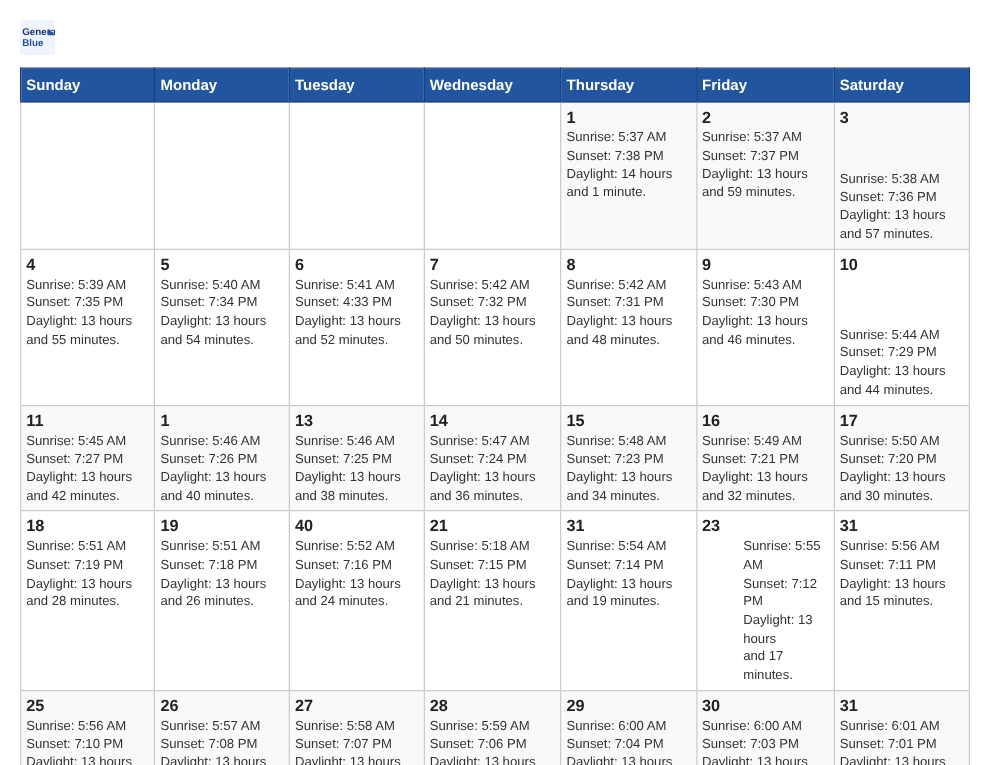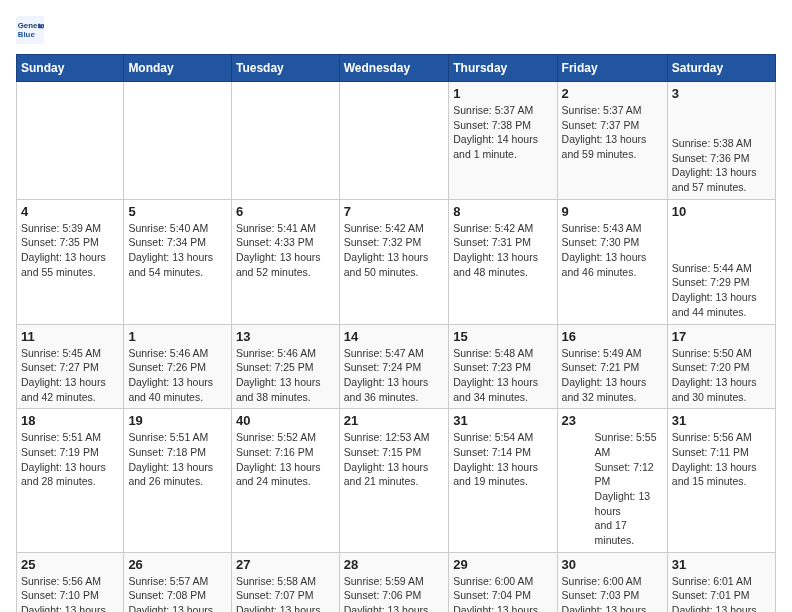--- a/index.html
+++ b/index.html
@@ -261,21 +261,21 @@
         </td>
         <td>
           <span class="day-number">40</span>
           <div class="day-info" style="white-space: pre-line;">Sunrise: 5:52 AM
 Sunset: 7:16 PM
 Daylight: 13 hours
 and 24 minutes.</div>
         </td>
         <td>
           <span class="day-number">21</span>
-          <div class="day-info" style="white-space: pre-line;">Sunrise: 12:53 AM
+          <div class="day-info" style="white-space: pre-line;">Sunrise: 5:18 AM
 Sunset: 7:15 PM
 Daylight: 13 hours
 and 21 minutes.</div>
         </td>
         <td>
           <span class="day-number">31</span>
           <div class="day-info" style="white-space: pre-line;">Sunrise: 5:54 AM
 Sunset: 7:14 PM
 Daylight: 13 hours
 and 19 minutes.</div>

